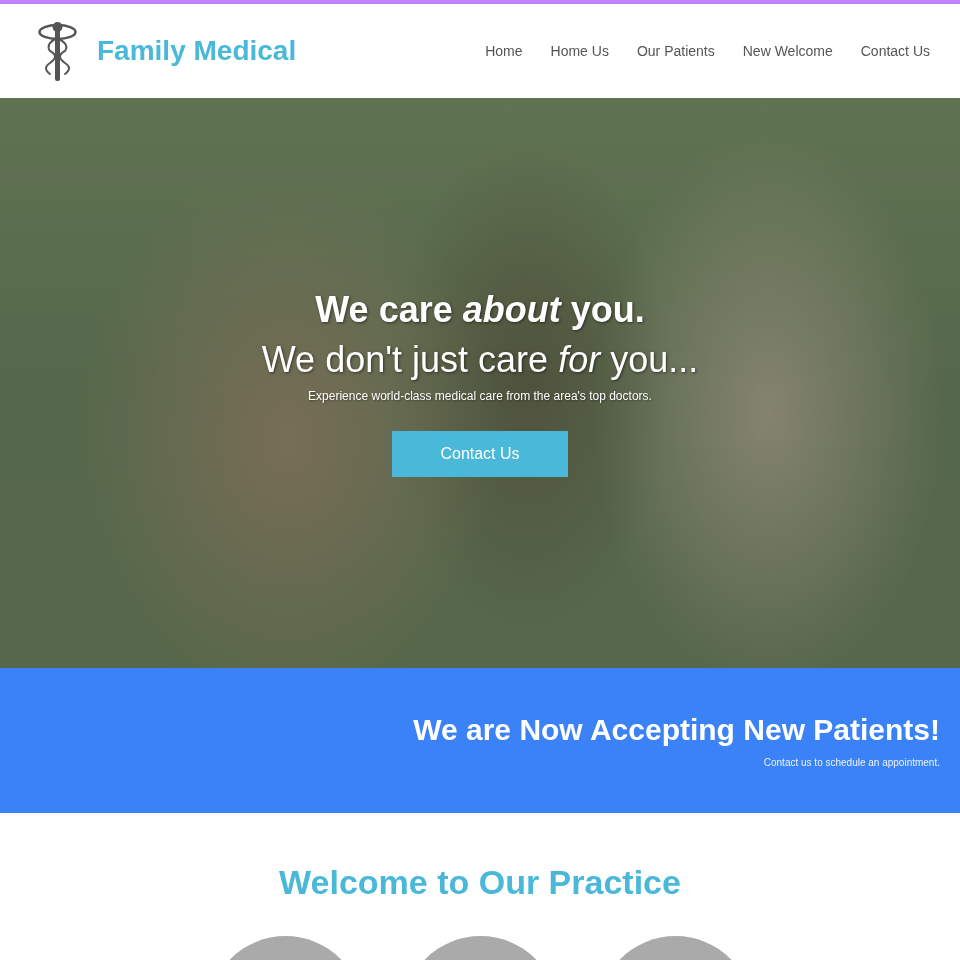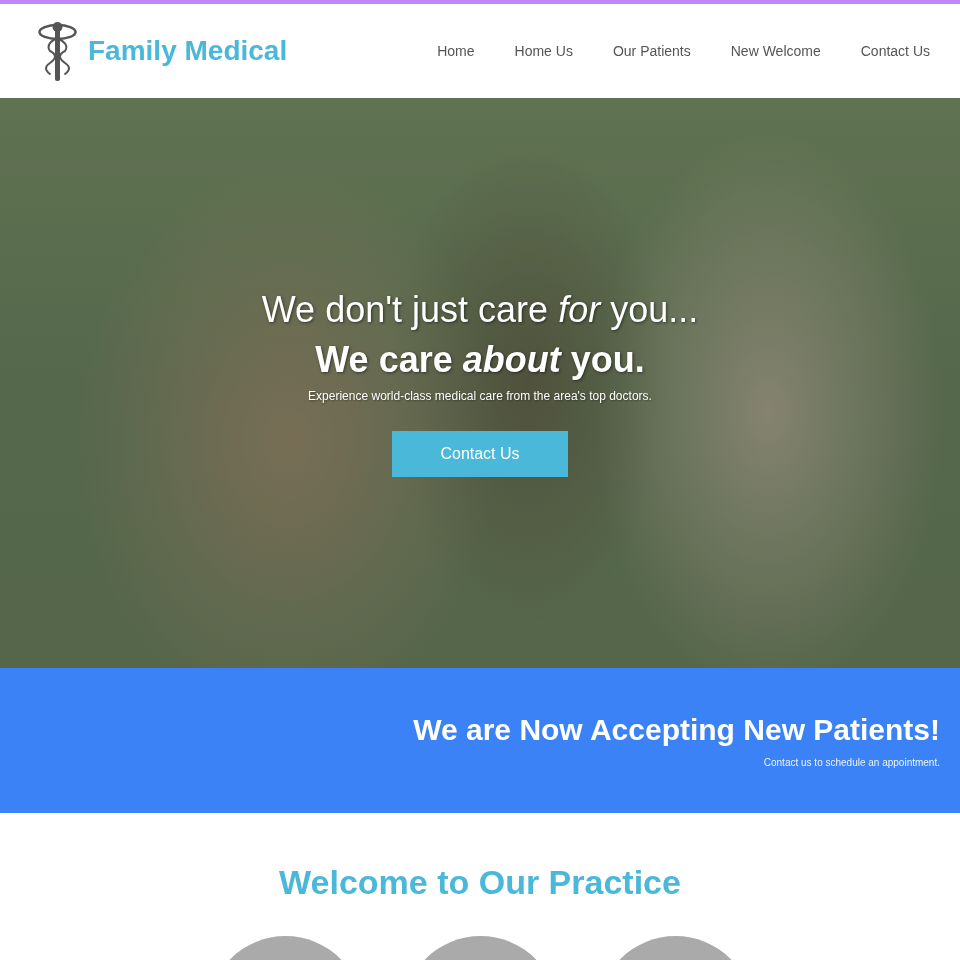--- a/index.html
+++ b/index.html
@@ -11,34 +11,34 @@
       align-items: center;
       justify-content: space-between;
       padding: 12px 30px;
       background: #fff;
       border-top: 4px solid #c084fc;
       box-shadow: 0 1px 3px rgba(0,0,0,0.1);
     }
     .logo-area {
       display: flex;
       align-items: center;
-      gap: 3px;
+      gap: 12px;
     }
     .logo-icon {
       width: 55px;
       height: 70px;
     }
     .logo-text {
       font-size: 28px;
       font-weight: 700;
       color: #4ab8d8;
     }
     .nav {
       display: flex;
-      gap: 40px;
+      gap: 28px;
       align-items: flex-end;
     }
     .nav a {
       text-decoration: none;
       color: #555;
       font-size: 14px;
       font-weight: 500;
     }
 
     
@@ -181,22 +181,22 @@
     <a href="#">Our Patients</a>
     <a href="#">New Welcome</a>
     <a href="#">Contact Us</a>
   </nav>
 </header>
 
 <section class="hero">
   <div class="hero-bg"></div>
   <div class="hero-overlay"></div>
   <div class="hero-content">
+    <h1><strong>We care <em>about</em> you.</strong></h1>
     <h1>We don't just care <em>for</em> you...</h1>
-    <h1><strong>We care <em>about</em> you.</strong></h1>
     <p>Experience world-class medical care from the area's top doctors.</p>
     <a href="#" class="btn-contact">Contact Us</a>
   </div>
 </section>
 
 <section class="accepting-banner">
   <h2>We are Now Accepting New Patients!</h2>
   <p>Contact us to schedule an appointment.</p>
 </section>
 

